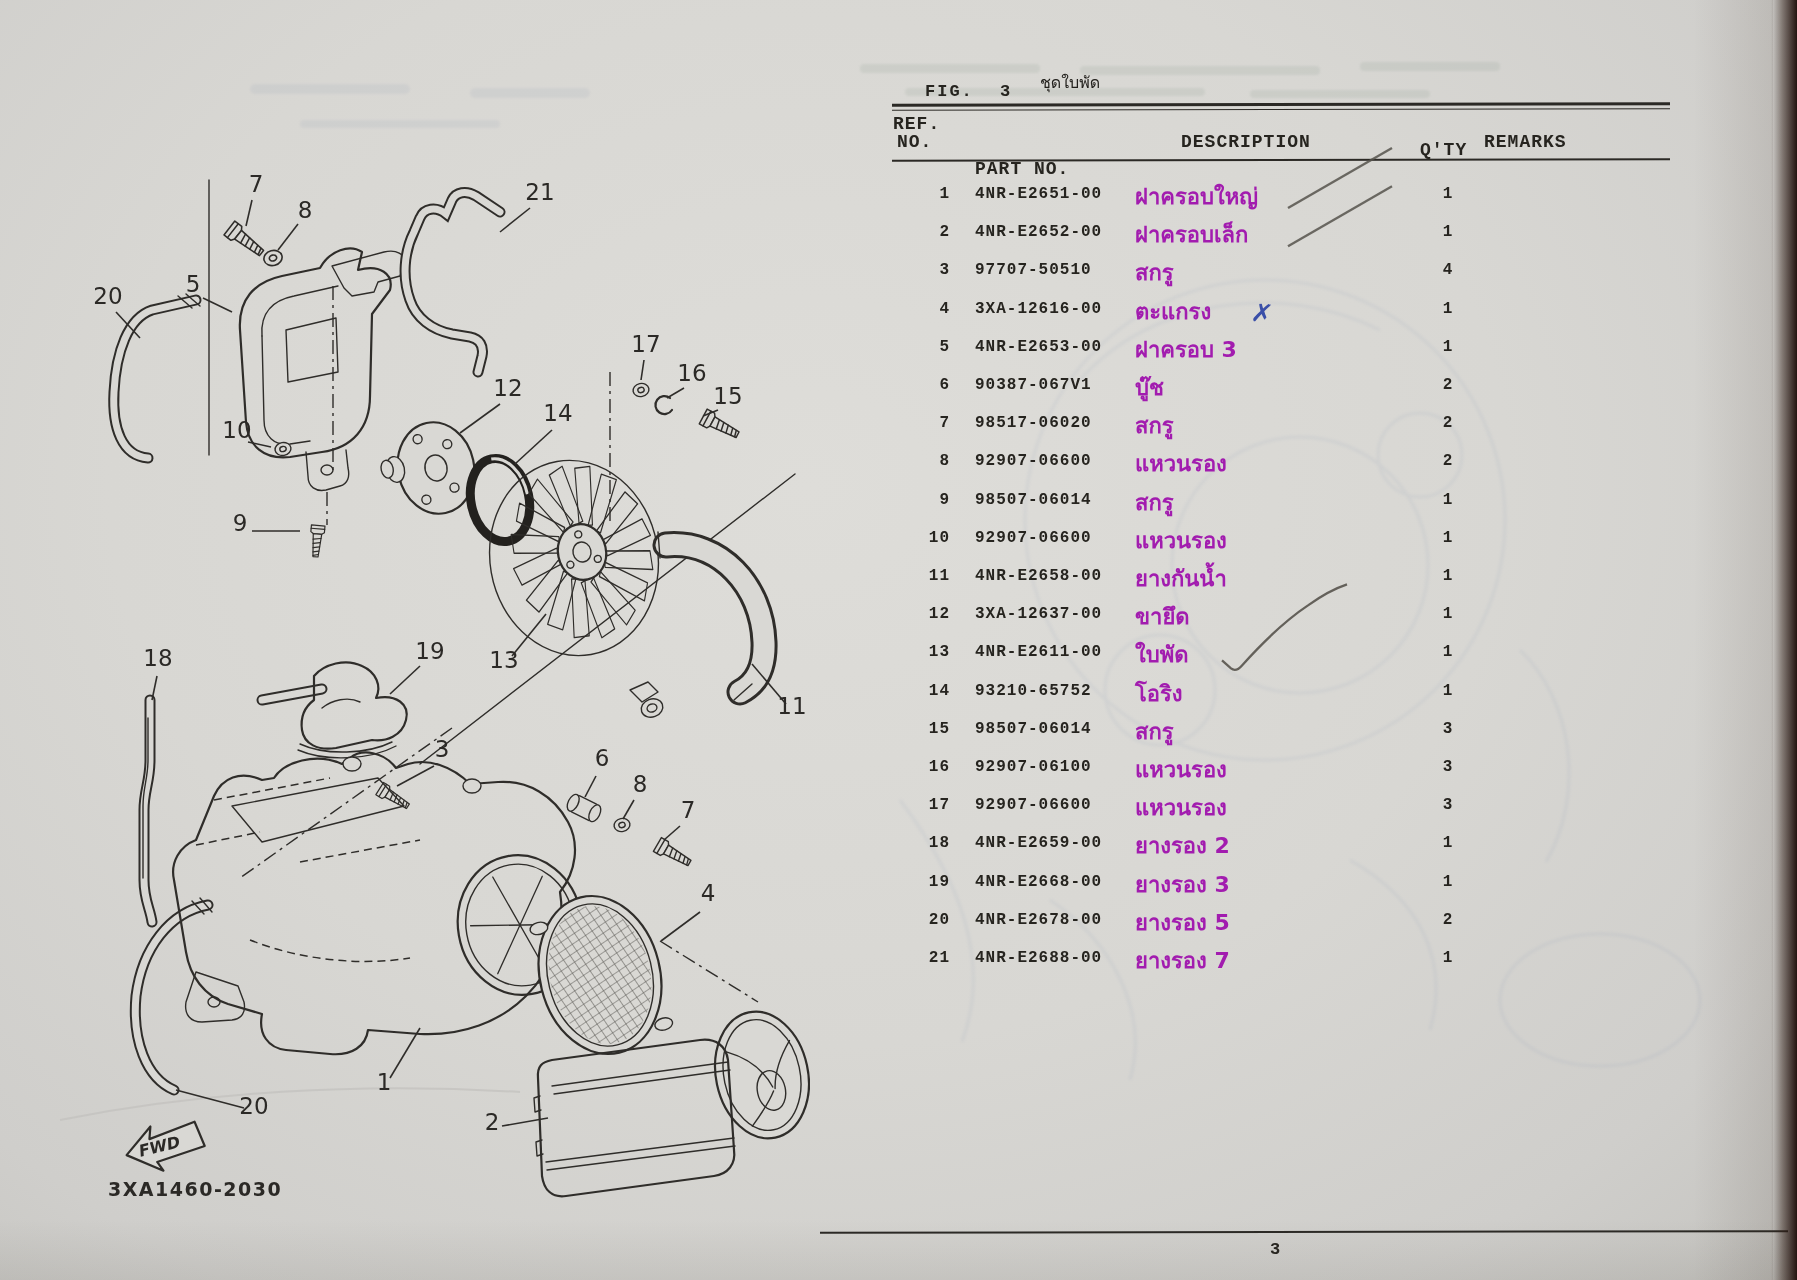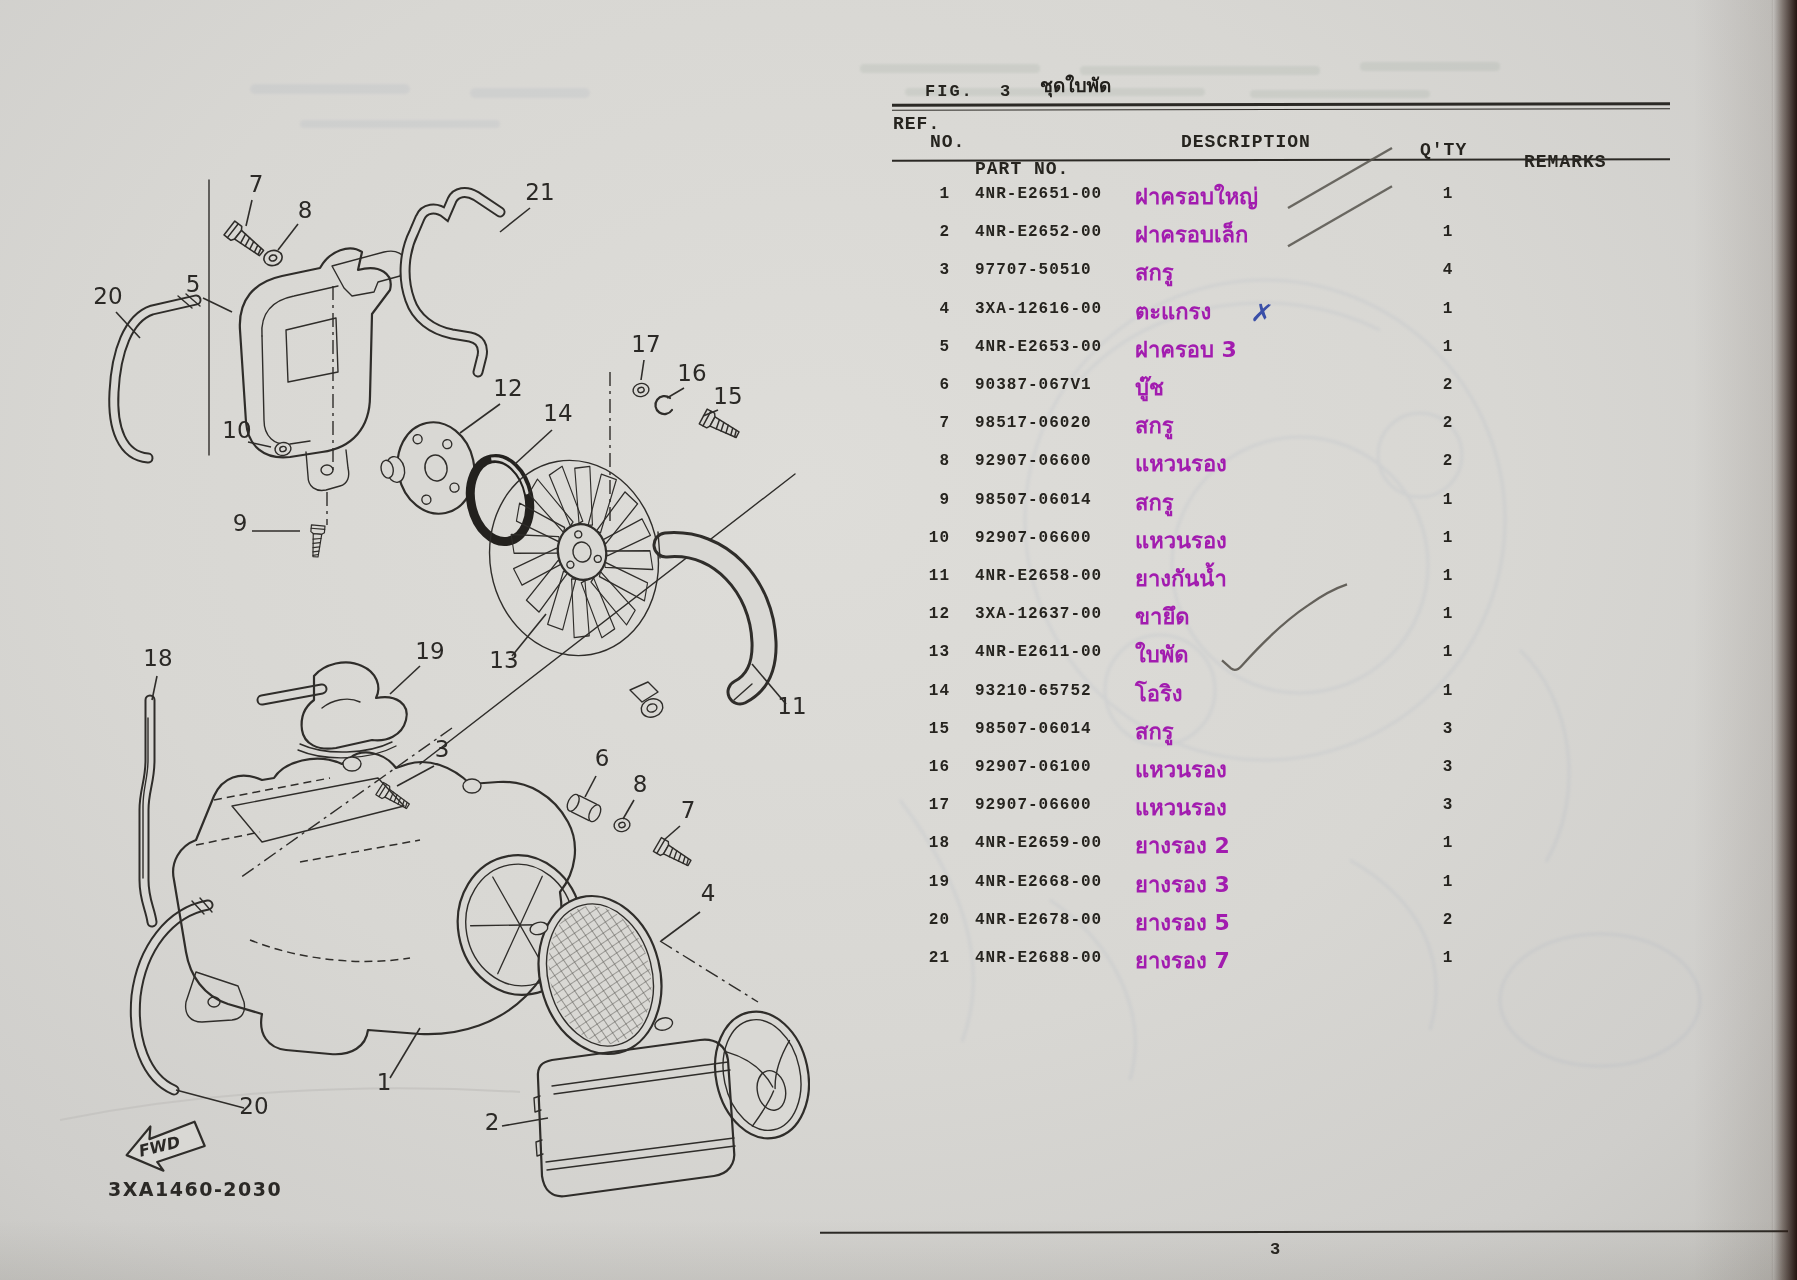--- a/index.html
+++ b/index.html
@@ -31,33 +31,33 @@
   .tubeo{stroke:#2f2d2a;stroke-width:11;fill:none;stroke-linecap:round;}
   .tubei{stroke:#d9d8d4;stroke-width:7;fill:none;stroke-linecap:round;}
   .bigtubeo{stroke:#2f2d2a;stroke-width:27;fill:none;stroke-linecap:round;}
   .bigtubei{stroke:#d9d8d4;stroke-width:21;fill:none;stroke-linecap:round;}
   .callout{font-family:"DejaVu Sans","Liberation Sans",sans-serif;font-size:23px;fill:#2b2926;}
   .codefont{font-family:"DejaVu Sans","Liberation Sans",sans-serif;font-weight:bold;fill:#2b2926;}
   
   #table-layer *{position:absolute;white-space:pre;}
   .fig-label{left:925px;top:82px;font-size:17px;font-weight:bold;letter-spacing:2px;}
   .fig-num{left:1000px;top:82px;font-size:17px;font-weight:bold;}
-  .fig-title{left:1040px;top:70px;font-size:19px;font-weight:bold;font-family:"DejaVu Sans","Liberation Sans",sans-serif;color:#22201c;}
+  .fig-title{left:1040px;top:70px;font-size:16px;font-weight:normal;font-family:"DejaVu Sans","Liberation Sans",sans-serif;color:#22201c;}
   .rule{background:#2b2925;}
   #rule-top-a{left:892px;top:103px;width:778px;height:2.6px;transform:rotate(-0.12deg);}
   #rule-top-b{left:892px;top:108.5px;width:778px;height:1.2px;transform:rotate(-0.12deg);}
   #rule-mid{left:892px;top:159px;width:778px;height:1.7px;transform:rotate(-0.12deg);}
   #rule-bottom{left:820px;top:1231px;width:968px;height:2.2px;transform:rotate(-0.1deg);}
   .th{font-size:18px;font-weight:bold;letter-spacing:1px;}
   #th-ref1{left:893px;top:114px;}
-  #th-ref2{left:897px;top:132px;margin-left:33px;}
+  #th-ref2{left:897px;top:132px;}
   #th-part{left:975px;top:132px;margin-top:27px;}
   #th-desc{left:1181px;top:132px;}
   #th-qty{left:1420px;top:140px;}
-  #th-remarks{left:1524px;top:132px;margin-top:20px;}
+  #th-remarks{left:1484px;top:132px;}
   .row{left:0;top:0;width:1797px;height:38px;}
   .row span{top:9px;font-size:16px;font-weight:bold;letter-spacing:1px;}
   .c-ref{left:916px;width:34px;text-align:right;}
   .c-part{left:975px;}
   .c-desc{left:1135px;top:3px !important;font-size:22px !important;letter-spacing:0 !important;
           font-family:"DejaVu Sans","Liberation Sans",sans-serif;font-weight:bold;color:#a21caf;}
   .c-qty{left:1428px;width:40px;text-align:center;}
   .c-remarks{left:1524px;}
   .page-num{left:1270px;top:1240px;font-size:17px;font-weight:bold;}
 </style>

